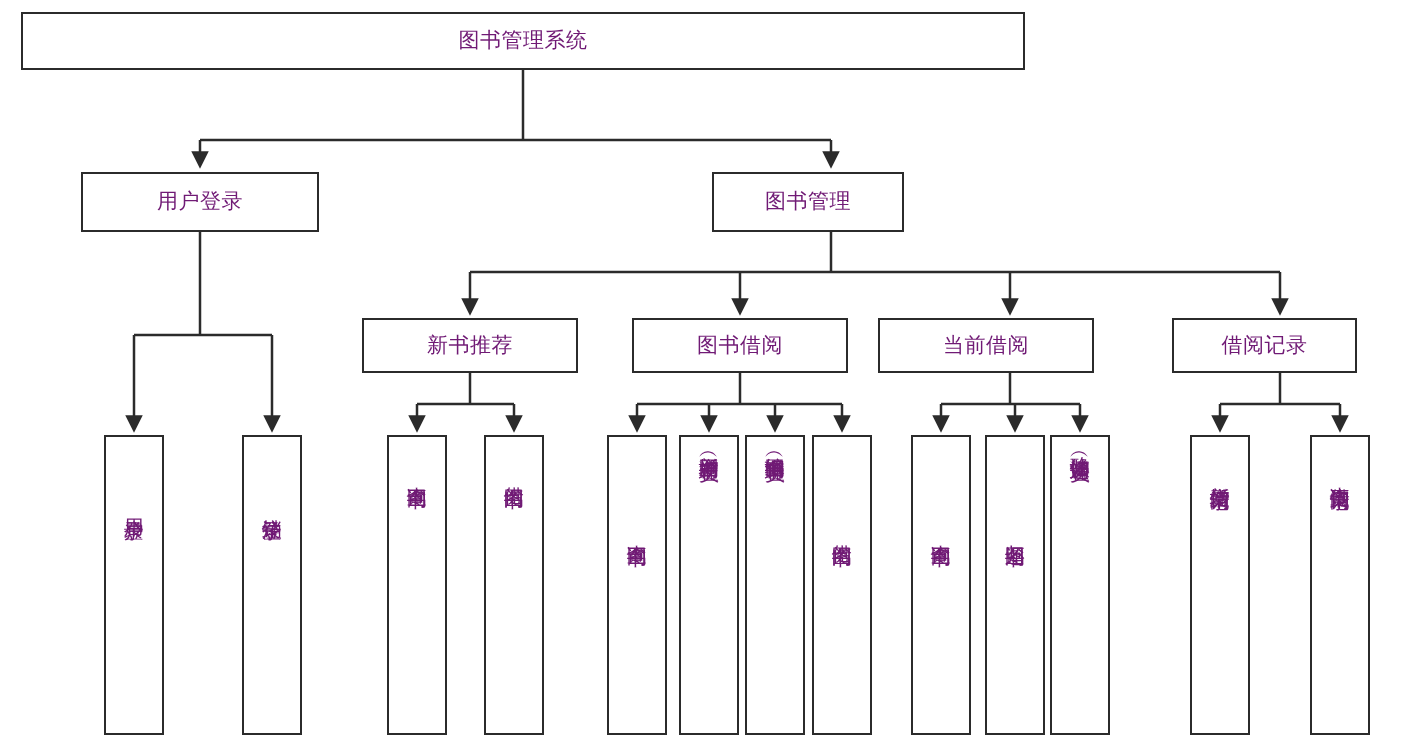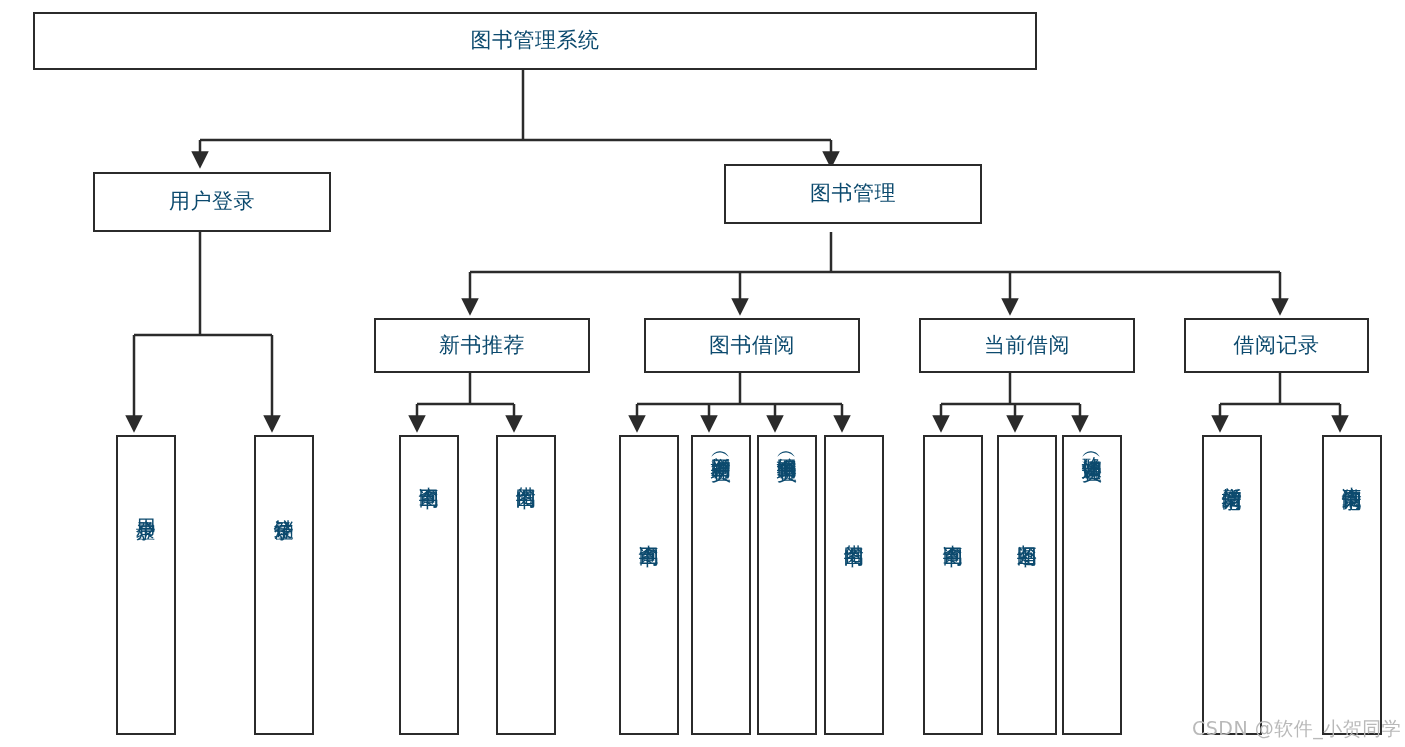--- a/index.html
+++ b/index.html
@@ -25,22 +25,21 @@
     height: 747px;
   }
   .node {
     position: absolute;
     box-sizing: border-box;
     border: 2.5px solid #2b2b2b;
     background: #ffffff;
     display: flex;
     align-items: center;
     justify-content: center;
-    color: #0c4a6e;
-    margin-left: 12px;
+    color: #701a75;
   }
   .node-h .label {
     font-size: 21px;
     line-height: 1.1;
     letter-spacing: 0.5px;
     white-space: nowrap;
   }
   .node-v {
     align-items: flex-start;
     justify-content: center;
@@ -129,31 +128,31 @@
     </g>
   </svg>
 
   <div class="node node-h" id="node-root" style="left: 21px; top: 12px; width: 1004px; height: 58px;">
     <span class="label">图书管理系统</span>
   </div>
 
   <div class="node node-h" id="node-l2-0" style="left: 81px; top: 172px; width: 238px; height: 60px;">
     <span class="label">用户登录</span>
   </div>
-  <div class="node node-h" id="node-l2-1" style="left: 712px; top: 164px; width: 258px; height: 60px; justify-content: center;">
+  <div class="node node-h" id="node-l2-1" style="left: 712px; top: 172px; width: 192px; height: 60px; justify-content: center;">
     <span class="label">图书管理</span>
   </div>
 
   <div class="node node-h" id="node-l3-1" style="left: 632px; top: 318px; width: 216px; height: 55px;">
     <span class="label">图书借阅</span>
   </div>
   <div class="node node-h" id="node-l3-0" style="left: 362px; top: 318px; width: 216px; height: 55px;">
     <span class="label">新书推荐</span>
   </div>
-  <div class="node node-h" id="node-l3-2" style="left: 907px; top: 318px; width: 216px; height: 55px;">
+  <div class="node node-h" id="node-l3-2" style="left: 878px; top: 318px; width: 216px; height: 55px;">
     <span class="label">当前借阅</span>
   </div>
   <div class="node node-h" id="node-l3-3" style="left: 1172px; top: 318px; width: 185px; height: 55px;">
     <span class="label">借阅记录</span>
   </div>
 
   <div class="node node-v mid" id="node-leaf-0" style="left: 104px; top: 435px; width: 60px; height: 300px;">
     <span class="label">用户登录</span>
   </div>
   <div class="node node-v mid" id="node-leaf-1" style="left: 242px; top: 435px; width: 60px; height: 300px;">
@@ -186,15 +185,14 @@
   <div class="node node-v top" id="node-leaf-10" style="left: 1050px; top: 435px; width: 60px; height: 300px;">
     <span class="label">确认归还（管理员）</span>
   </div>
   <div class="node node-v mid2" id="node-leaf-11" style="left: 1190px; top: 435px; width: 60px; height: 300px;">
     <span class="label">新增借阅记录</span>
   </div>
   <div class="node node-v mid2" id="node-leaf-12" style="left: 1310px; top: 435px; width: 60px; height: 300px;">
     <span class="label">查询借阅记录</span>
   </div>
 
-  <div class="watermark" id="watermark" style="left: 1192px; top: 716px;">CSDN @软件_小贺同学</div>
 
 </div>
 
 </body></html>

